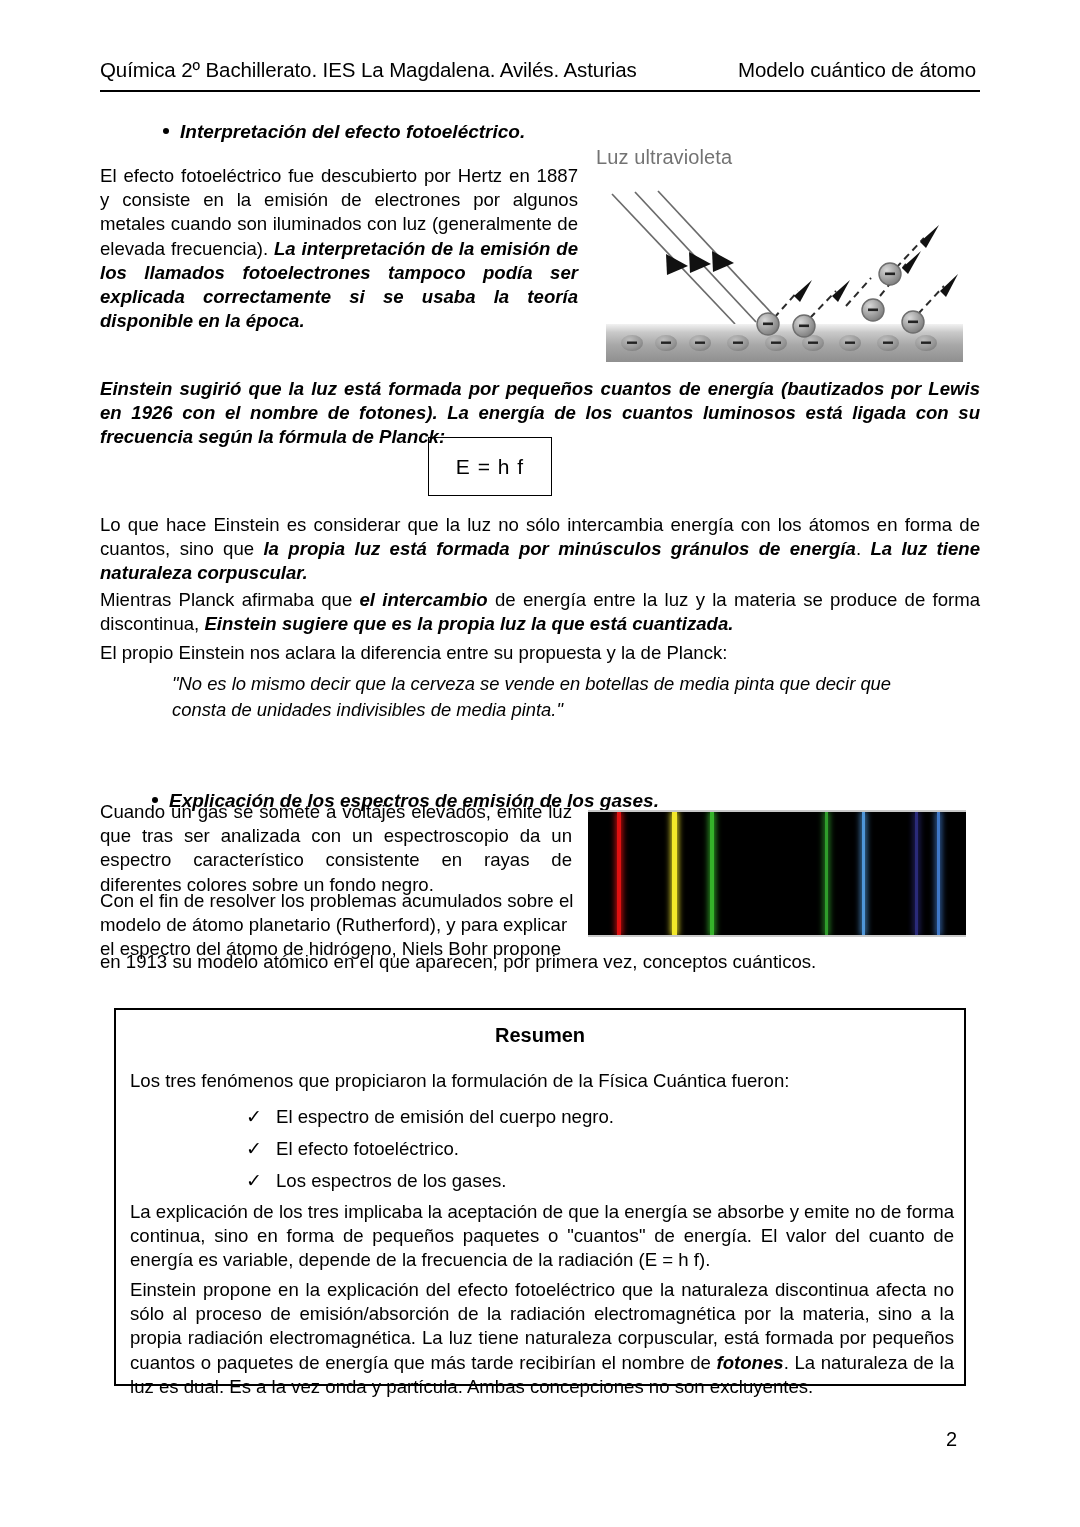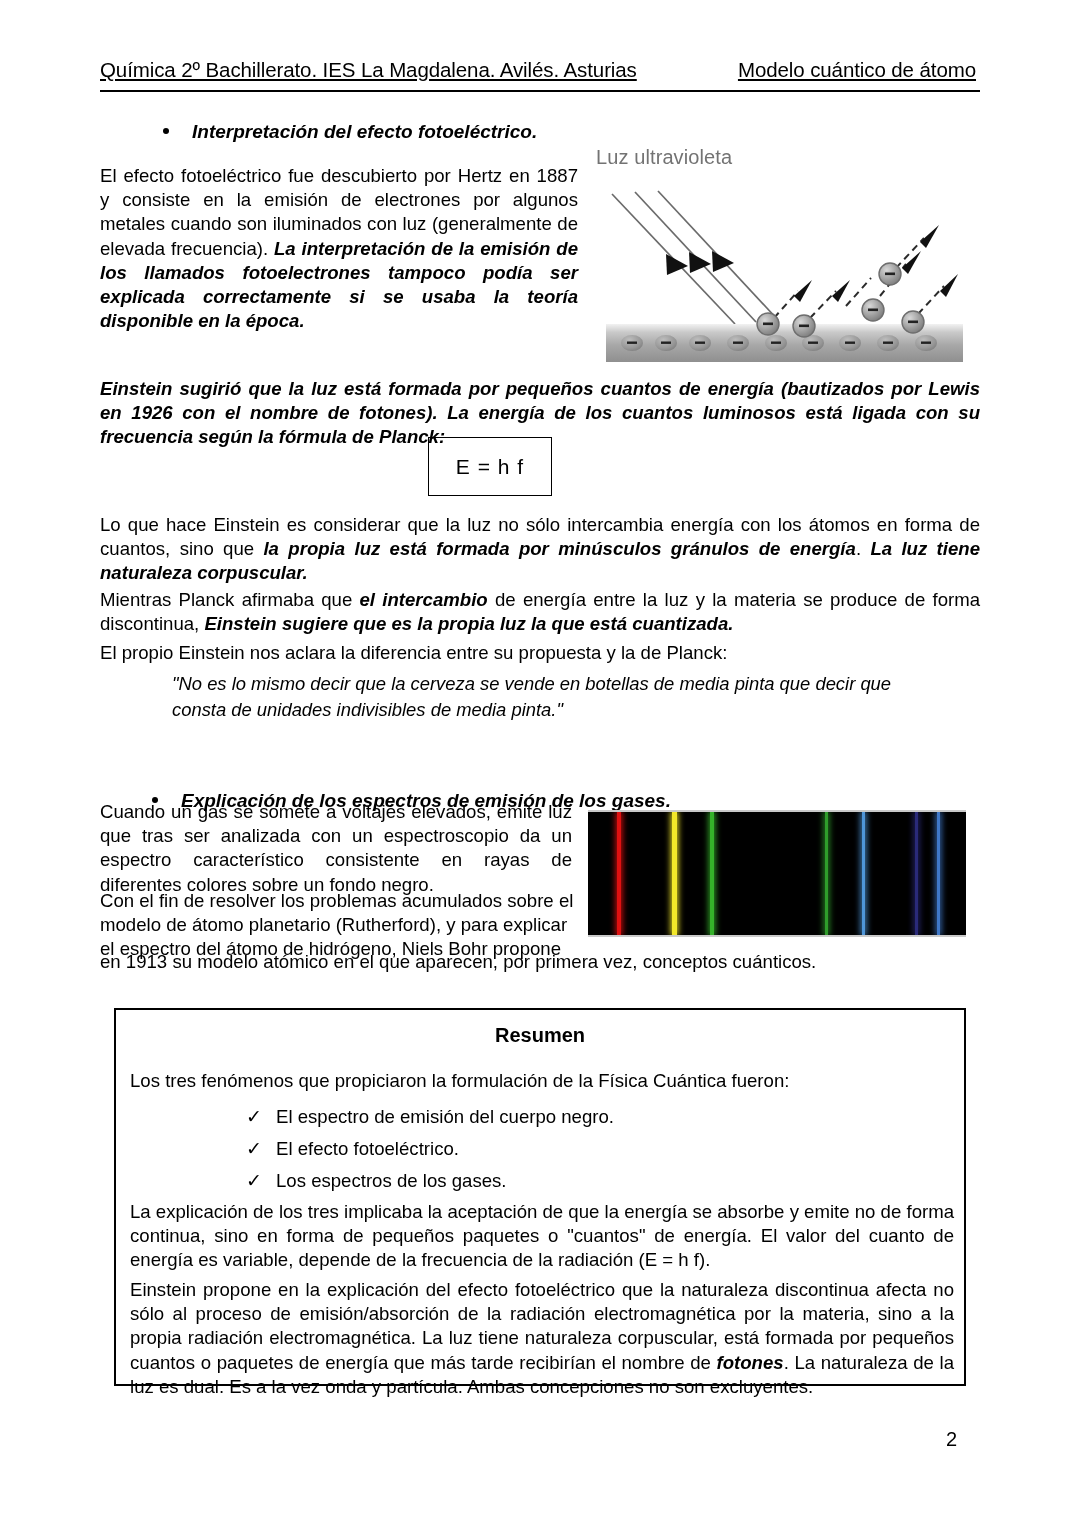--- a/index.html
+++ b/index.html
@@ -16,39 +16,38 @@
     position:absolute;
     left:0;top:0;width:1080px;height:1527px;
     box-sizing:border-box;
   }
 
   
   .header{
     position:absolute;left:100px;top:58px;width:878px;
     display:flex;justify-content:space-between;align-items:baseline;
     font-size:20.5px;
-    text-decoration:underline;
   }
   .header-left{letter-spacing:-0.1px;}
   .header-right{letter-spacing:-0.1px;padding-right:2px;}
   .header-rule{
     position:absolute;left:100px;top:90px;width:880px;height:0;
     border-top:2.2px solid #000;
   }
 
   
   .blk{position:absolute;font-size:18.6px;line-height:1.30;}
   .just{text-align:justify;text-justify:inter-word;}
   .bi{font-weight:bold;font-style:italic;}
 
   
   .bullet-head{
     position:absolute;
     font-weight:bold;font-style:italic;font-size:19px;
-    display:flex;align-items:baseline;gap:12px;
+    display:flex;align-items:baseline;gap:0;
   }
   .bullet-dot{
     display:inline-block;width:6px;height:6px;border-radius:50%;
     background:#000;margin-right:11px;position:relative;top:-4px;
     flex:0 0 auto;
   }
 
   
   .fig-photo{
     position:absolute;left:588px;top:146px;width:392px;height:218px;

